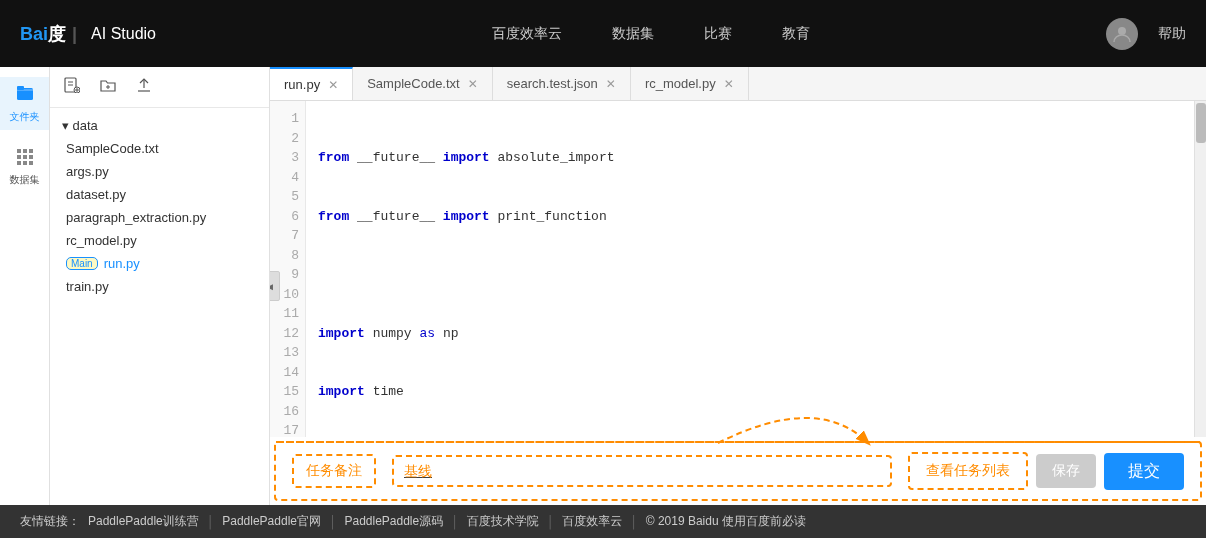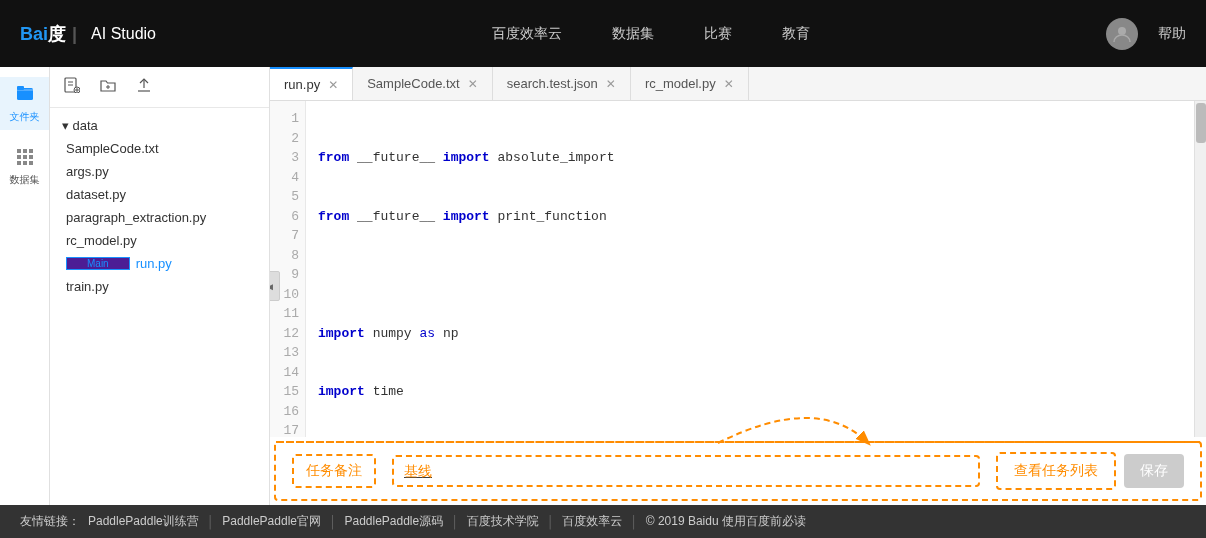--- a/index.html
+++ b/index.html
@@ -144,26 +144,26 @@
       color: #333;
     }
     .tree-item-run {
       display: flex;
       align-items: center;
       gap: 6px;
       padding: 4px 16px;
       cursor: pointer;
     }
     .main-badge {
-      background: #4c1d95;
+      background: #fef9c3;
       color: #1890ff;
       border: 1px solid #1890ff;
-      border-radius: 0;
+      border-radius: 5px;
       font-size: 10px;
-      padding: 0 20px;
+      padding: 0 4px;
     }
     .run-filename { font-size: 13px; color: #1890ff; }
 
     
     .editor-area {
       flex: 1;
       display: flex;
       flex-direction: column;
       background: #fff;
       overflow: hidden;
@@ -531,20 +531,21 @@
             <path d="M0,0 L0,6 L8,3 z" fill="#ff8c00"></path>
           </marker>
         </defs>
       </svg>
 
       <span class="task-note-label">任务备注</span>
       <input class="baseline-input" type="text" placeholder="基线" style="">
       <div class="right-actions">
         <button class="view-tasks-btn">查看任务列表</button>
         <button class="save-btn">保存</button>
+        <button class="submit-btn">提交</button>
       </div>
     </div>
   </div>
 </div>
 
 <footer class="footer">
   <span>友情链接：</span>
   <a>PaddlePaddle训练营</a>
   <span class="footer-sep">│</span>
   <a>PaddlePaddle官网</a>

